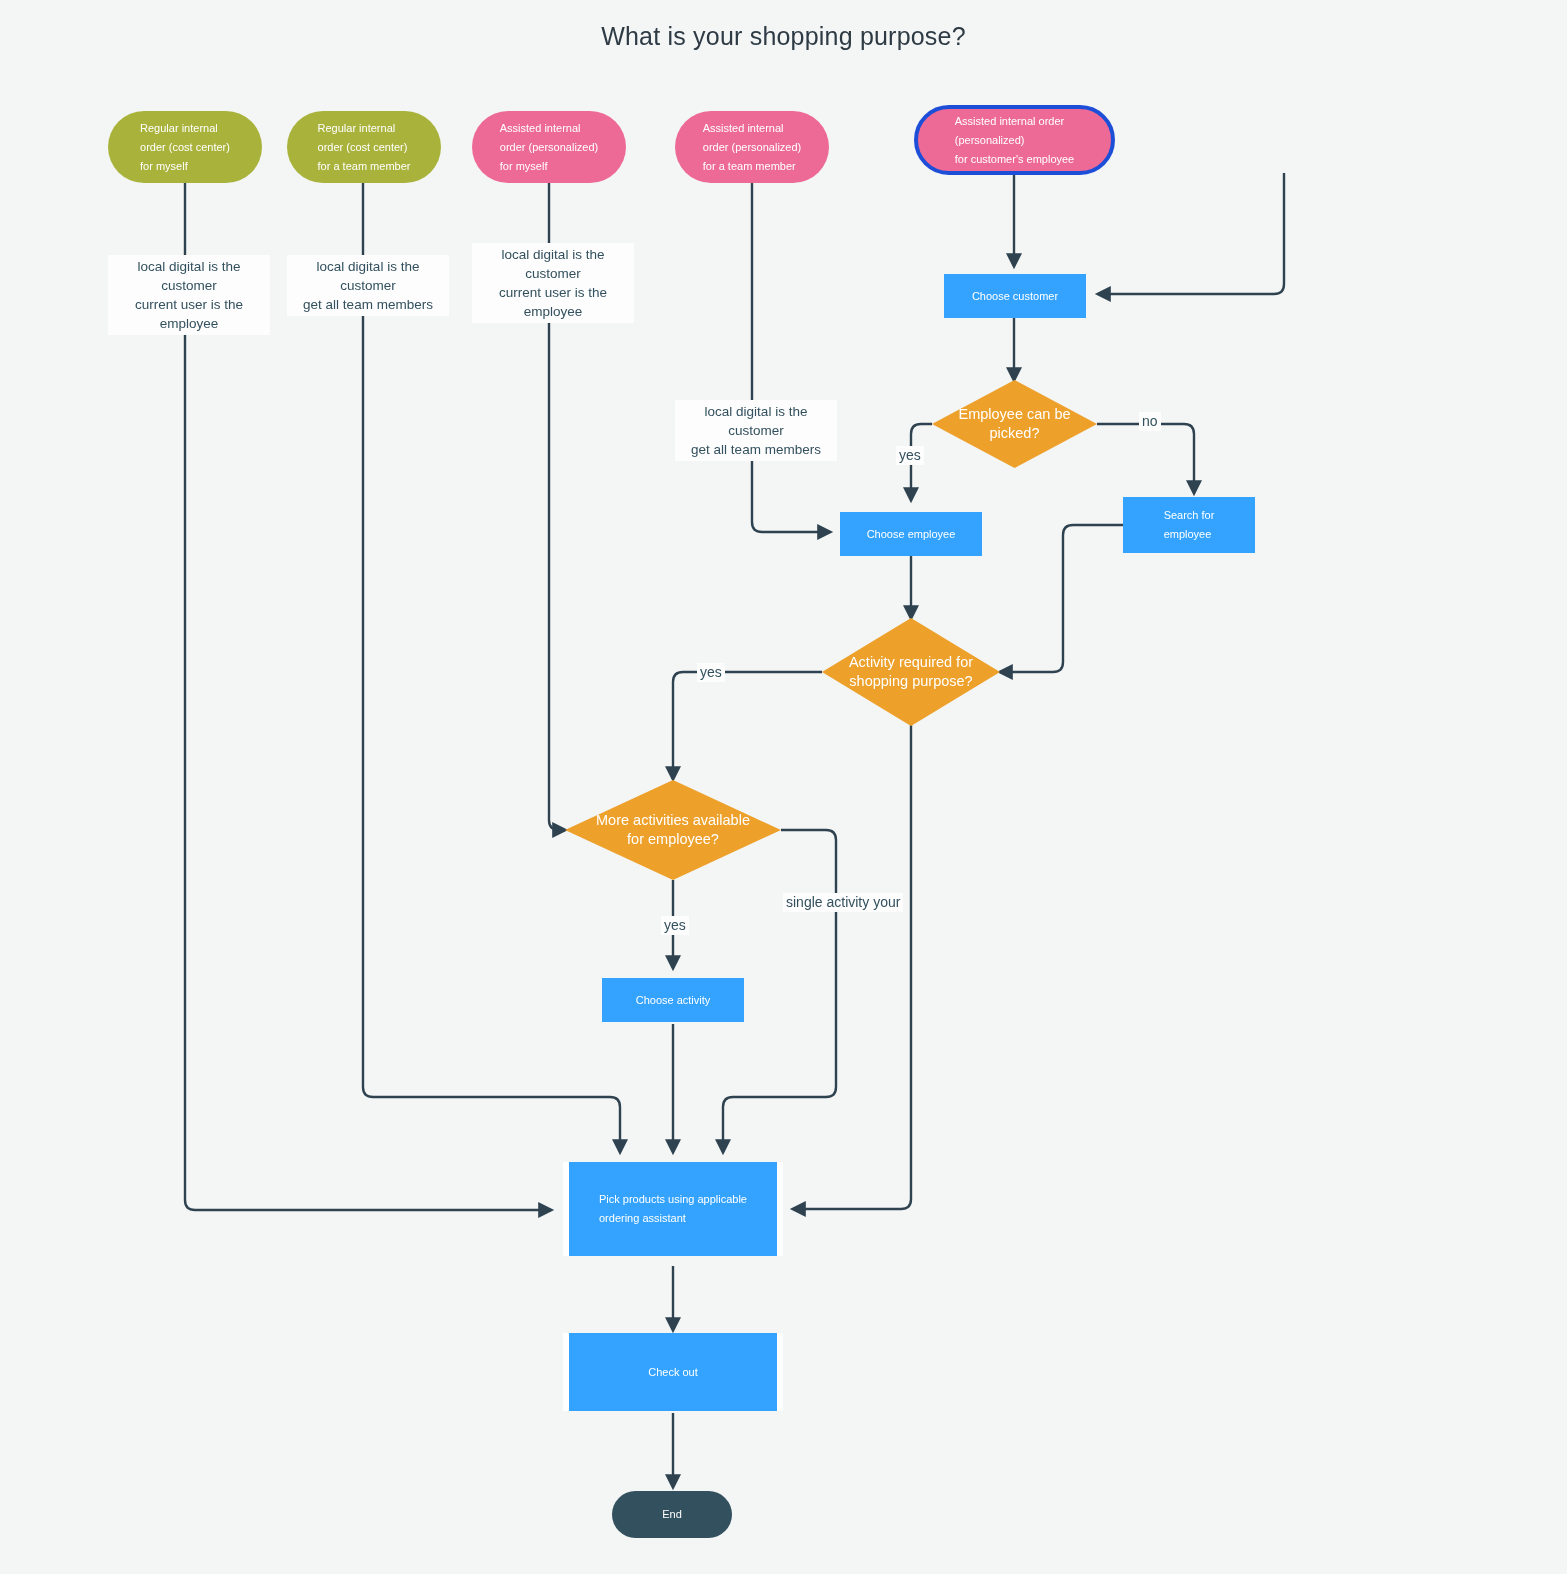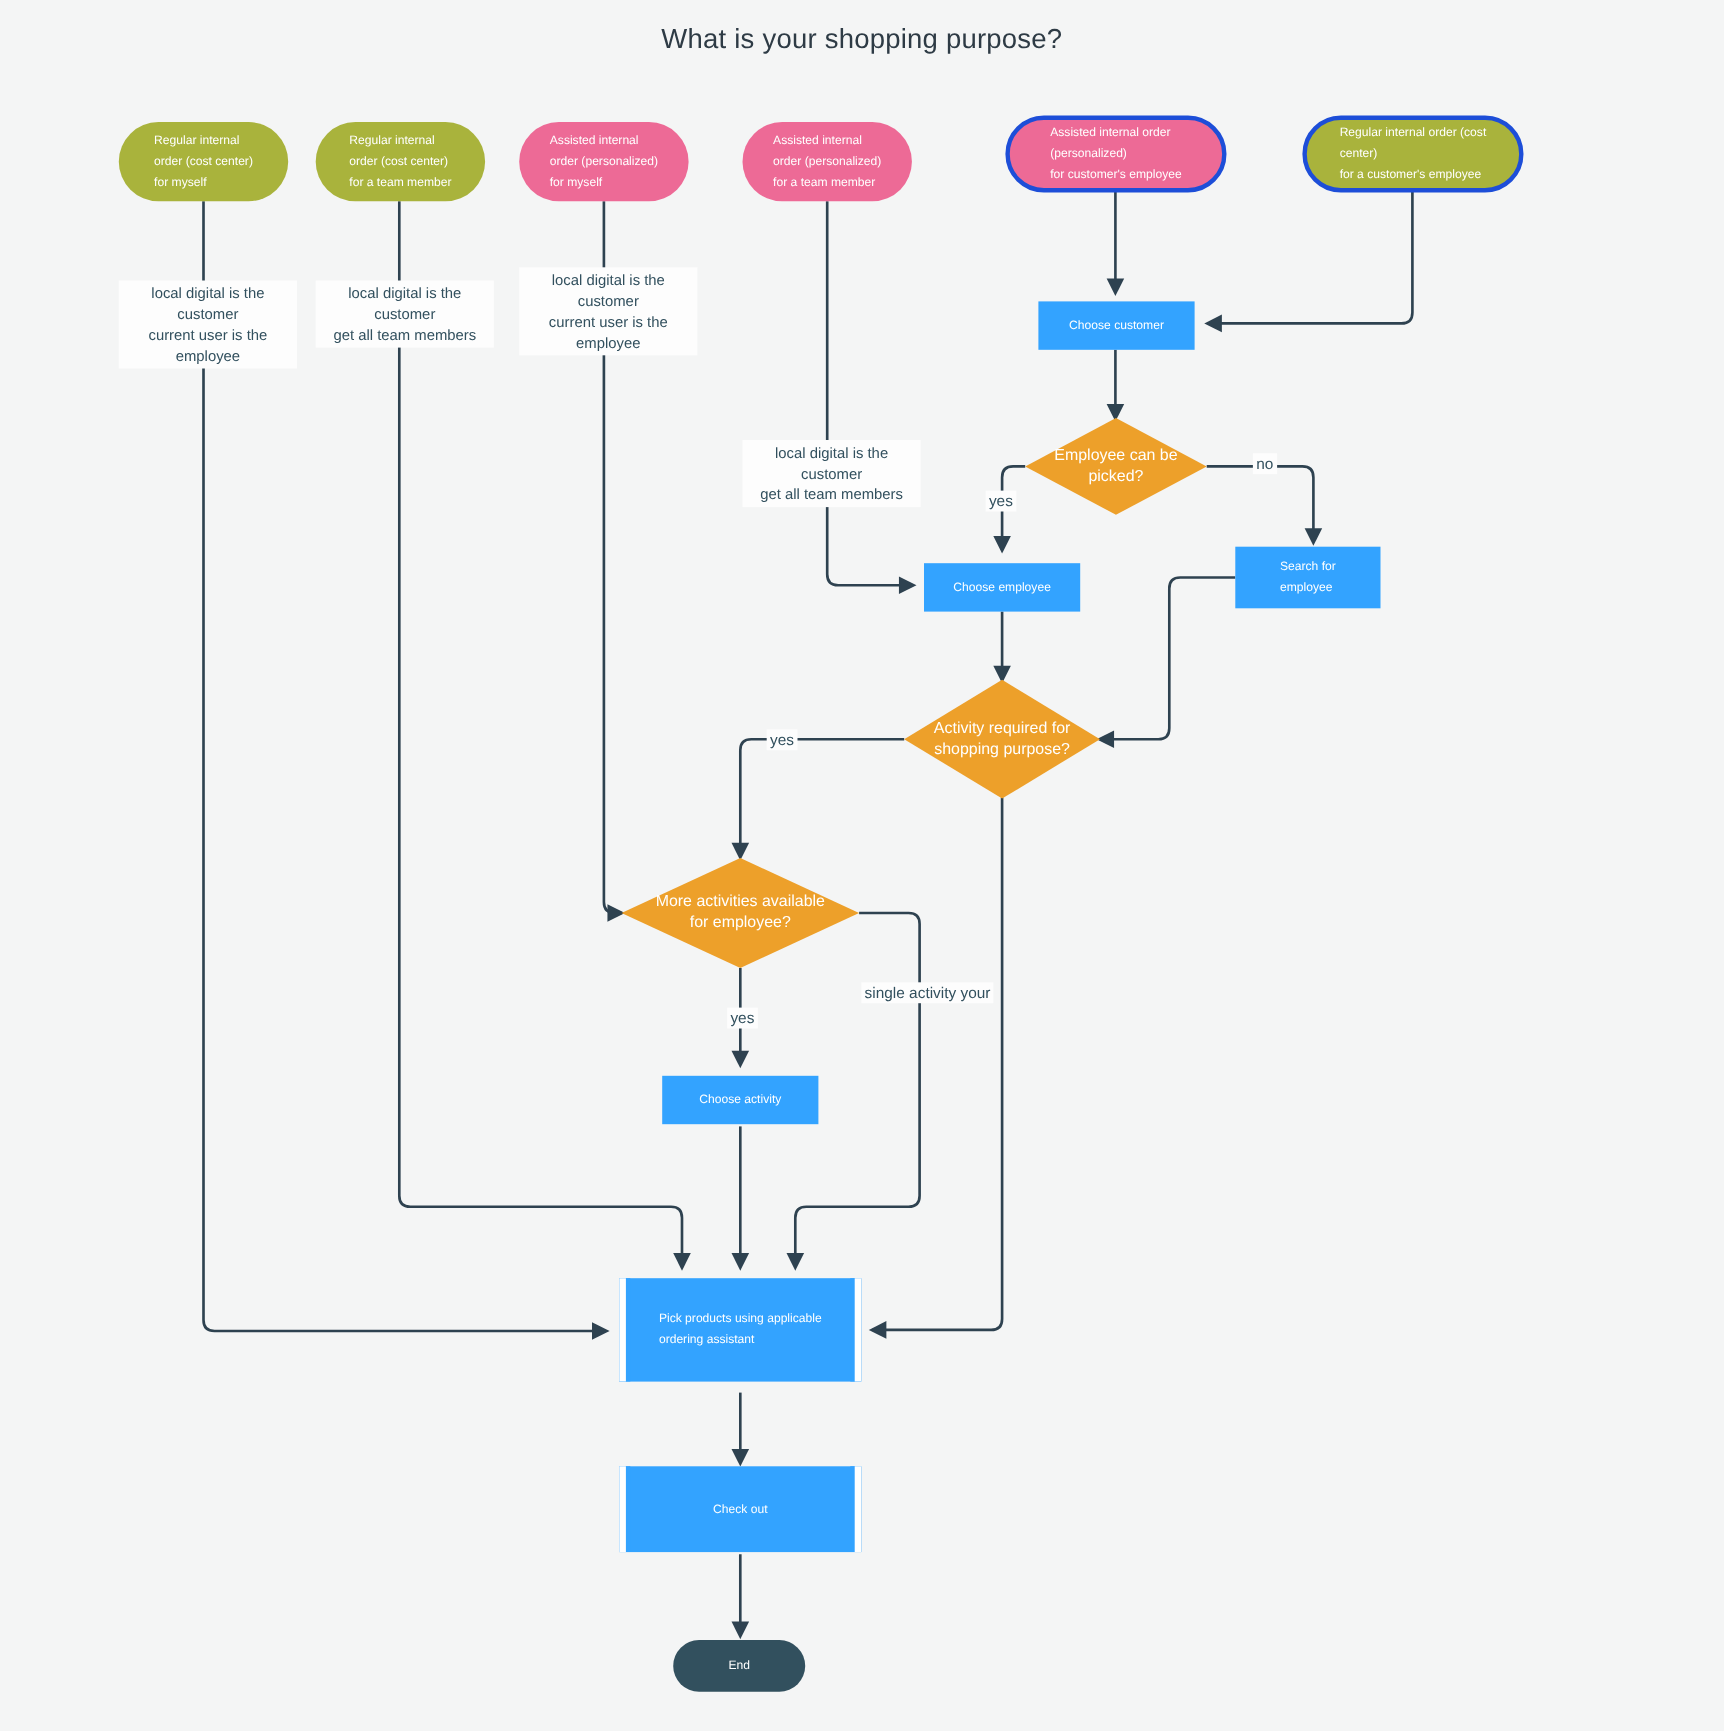--- a/index.html
+++ b/index.html
@@ -185,25 +185,20 @@
 order (personalized)
 for a team member</span>
   </div>
 
   <div class="node terminator t-pink selected" style="left:914px; top:105px; width:201px; height:70px;">
     <span>Assisted internal order
 (personalized)
 for customer's employee</span>
   </div>
 
-  <div class="node terminator t-olive selected" style="left:1184px; top:105px; width:201px; height:70px;">
-    <span>Regular internal order (cost
-center)
-for a customer's employee</span>
-  </div>
 
   <div class="note" style="left:108px; top:255px; width:154px;">local digital is the customer
 current user is the employee</div>
 
   <div class="note" style="left:287px; top:255px; width:154px;">local digital is the customer
 get all team members</div>
 
   <div class="note" style="left:472px; top:243px; width:154px;">local digital is the customer
 current user is the employee</div>
 

